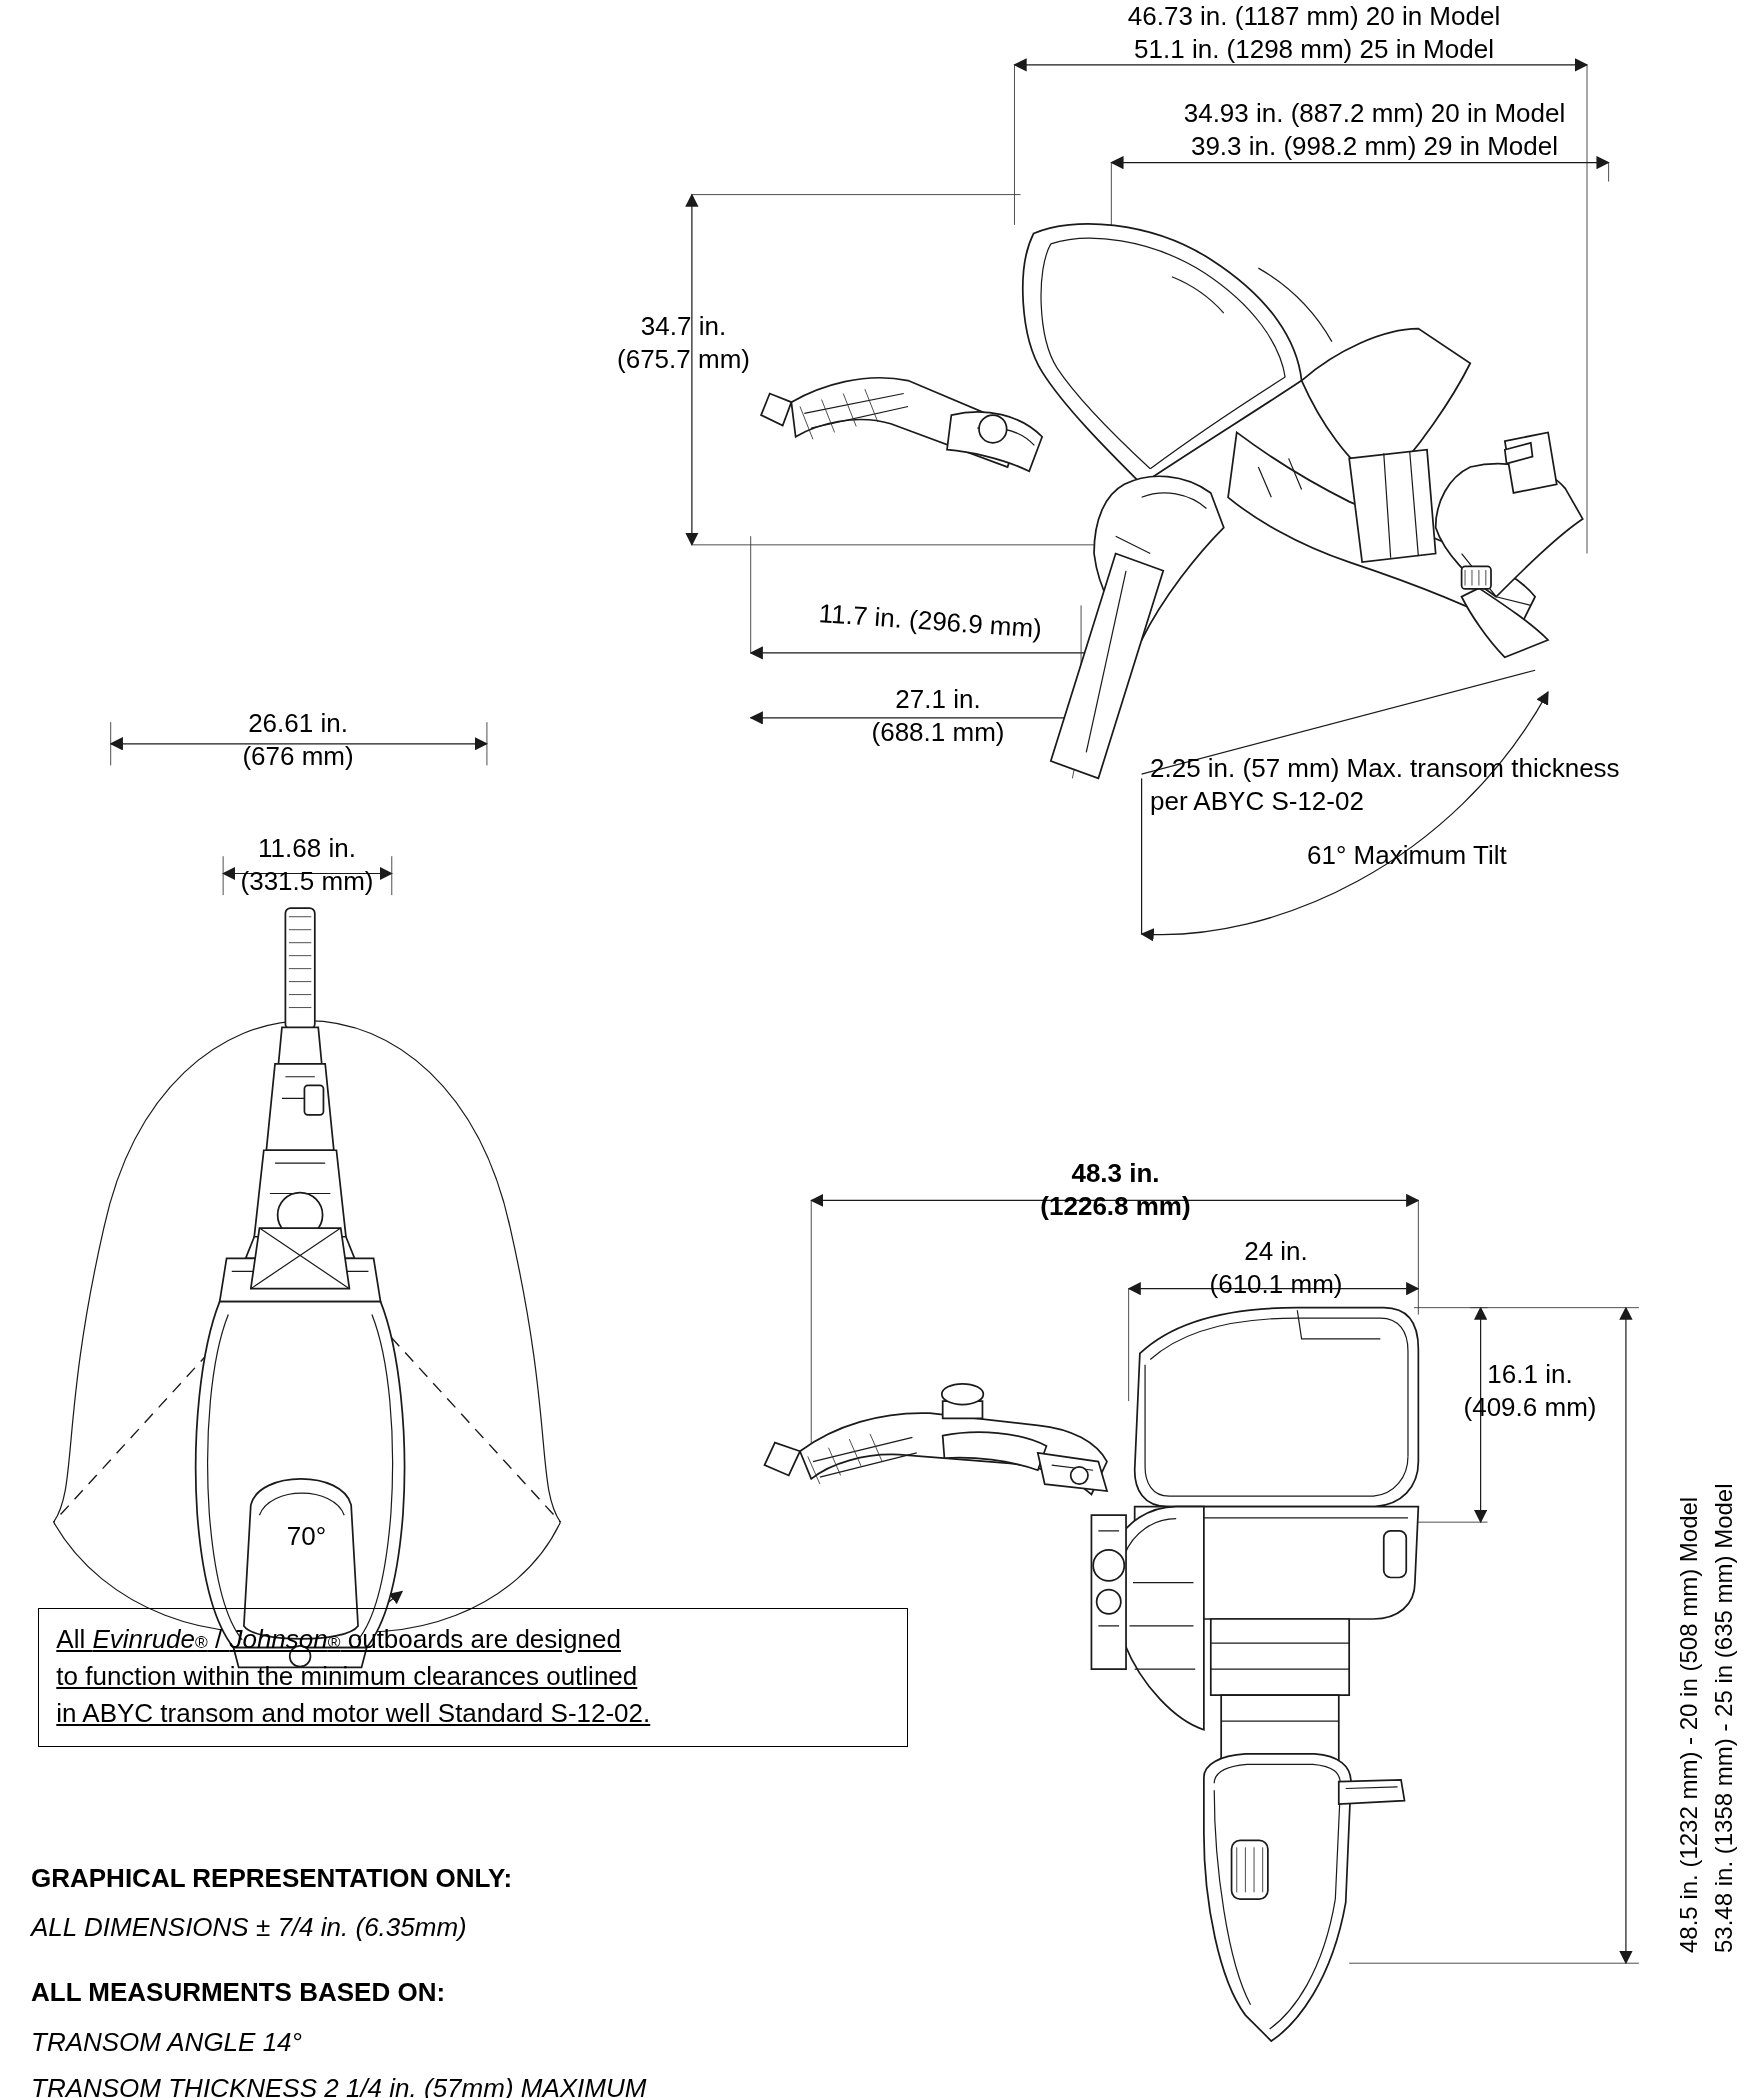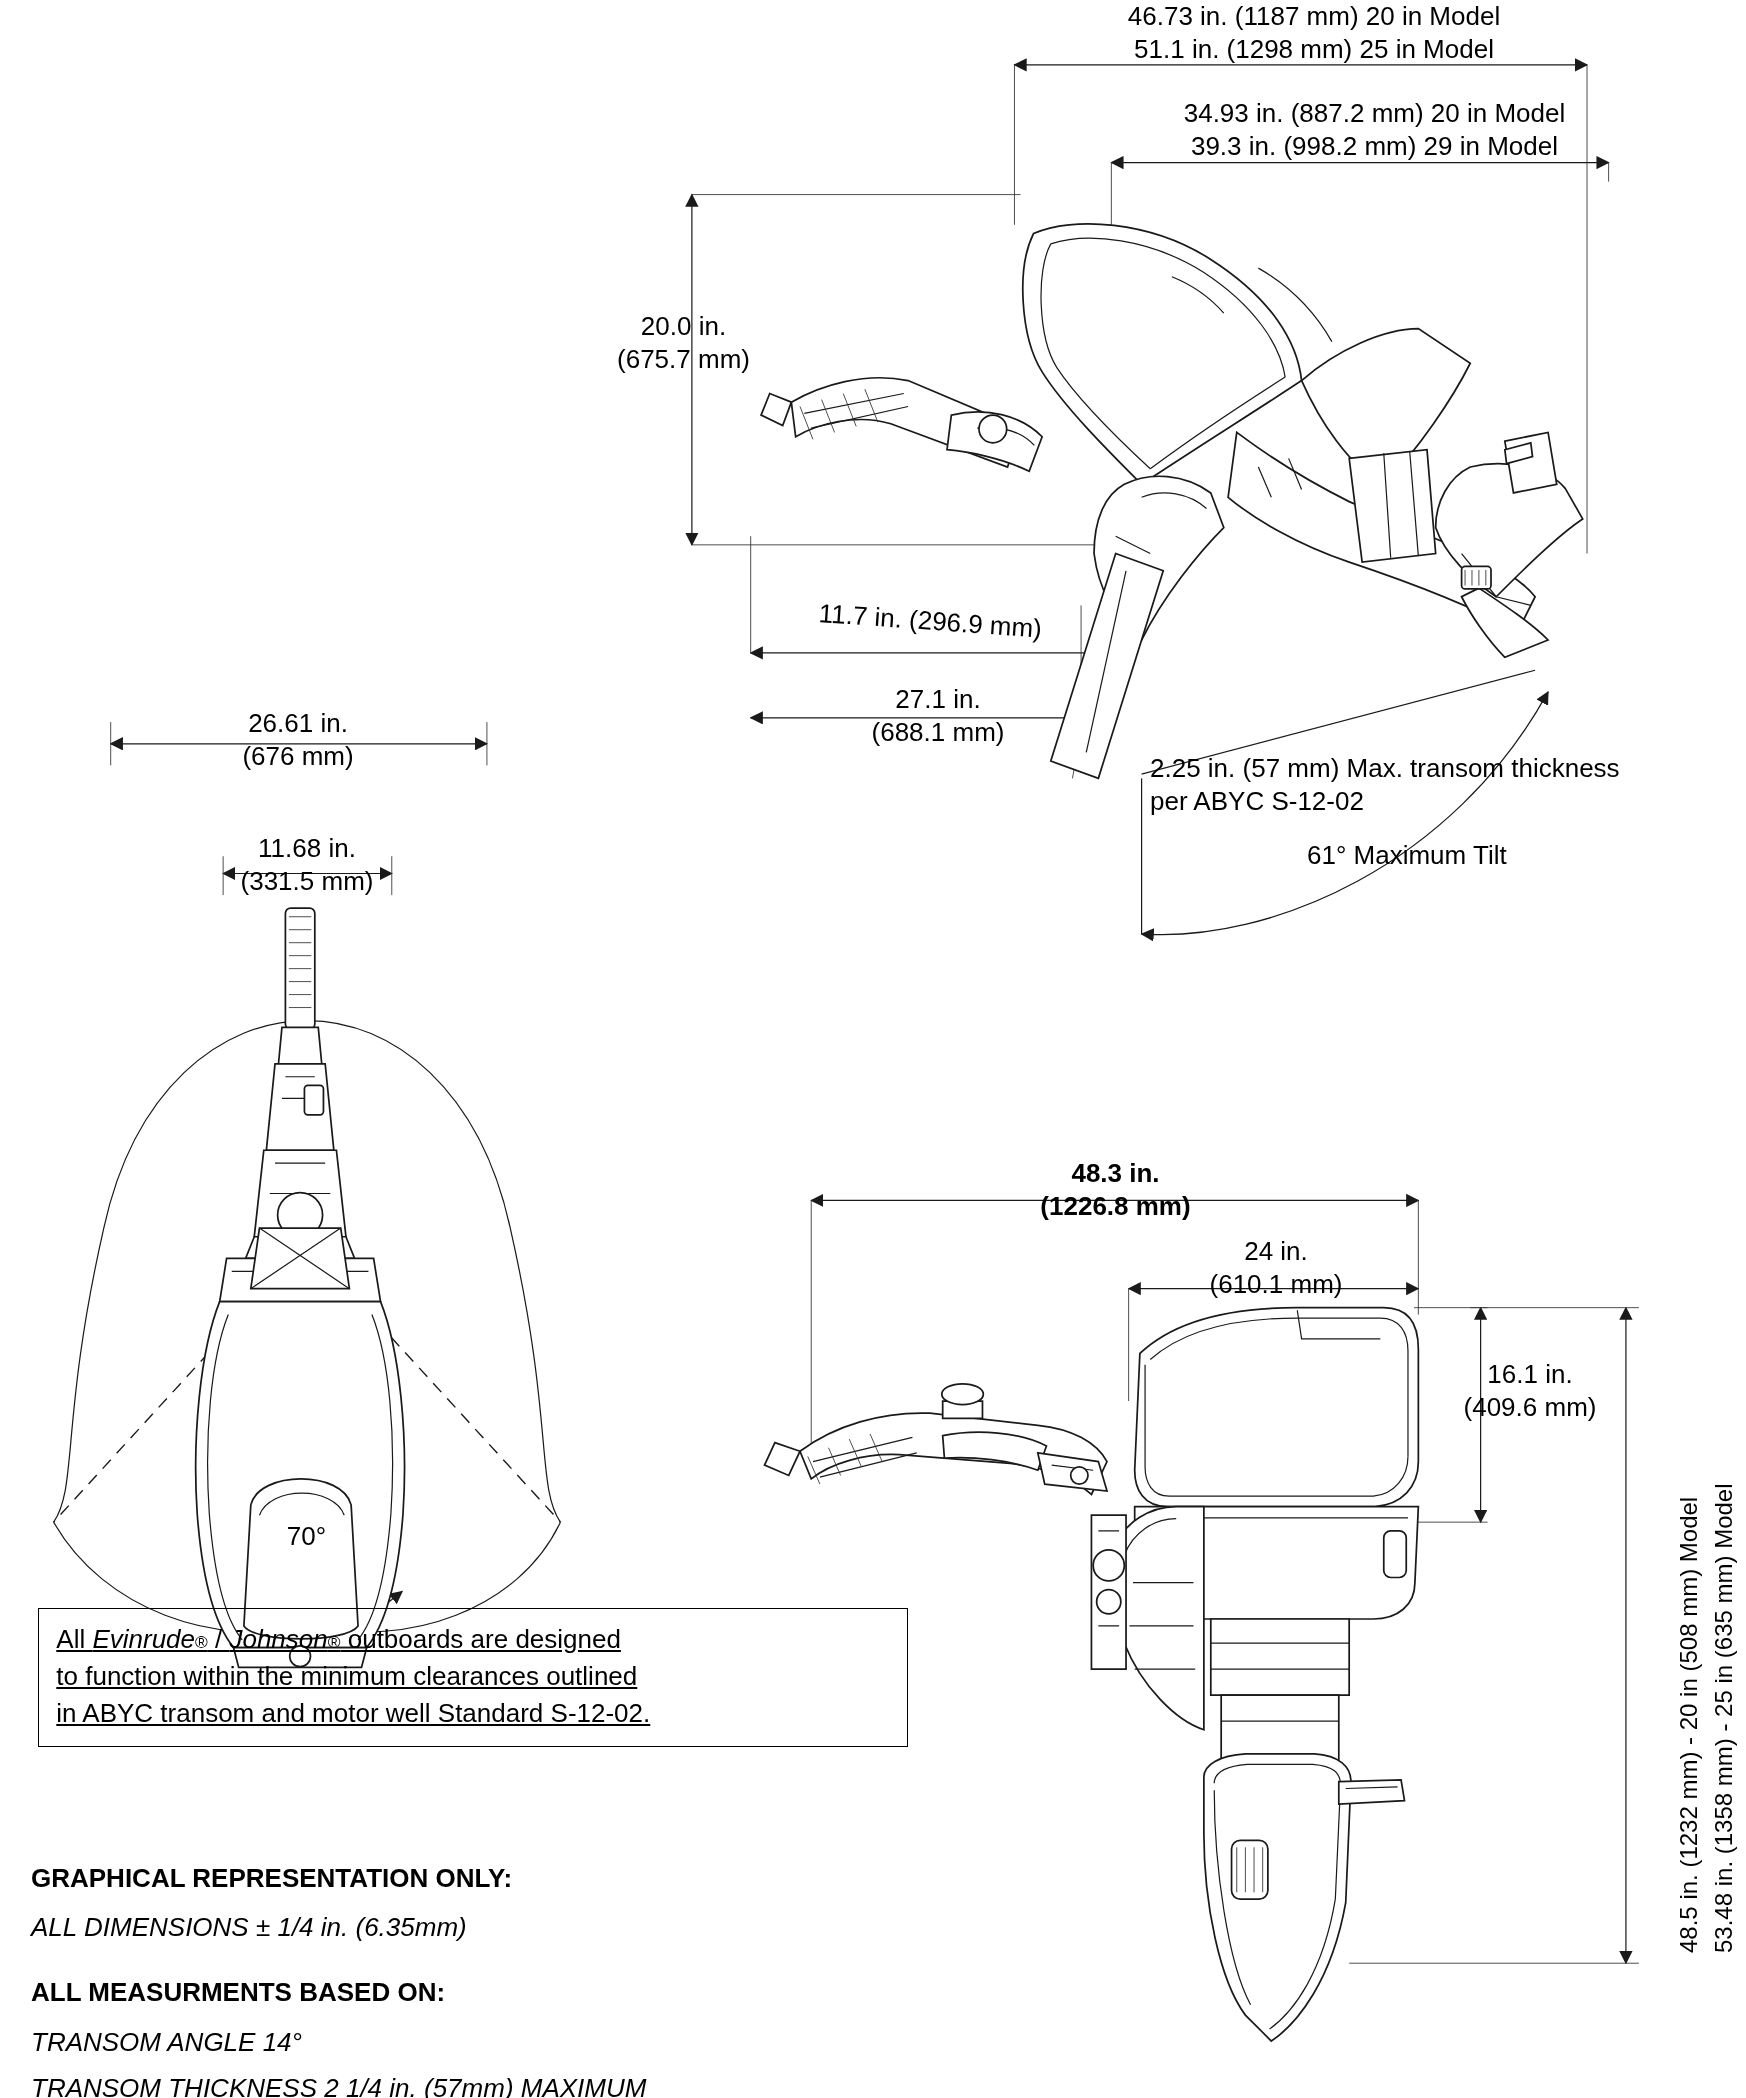--- a/index.html
+++ b/index.html
@@ -334,21 +334,21 @@
     <path class="fillw" d="M1200,1680 L1270,1690 L1280,1724 L1208,1716 Z"></path>
     <path class="thin" d="M1216,1694 L1264,1700"></path>
     <circle class="fillw" cx="1248" cy="1706" r="10"></circle>
   </g>
 </svg>
 
 <div class="dim-label center" style="left:1033px; top:0px; width:562px;"><div>46.73 in. (1187 mm) 20 in Model</div><div>51.1 in. (1298 mm) 25 in Model</div></div>
 
 <div class="dim-label center" style="left:1115px; top:97px; width:519px;"><div>34.93 in. (887.2 mm) 20 in Model</div><div>39.3 in. (998.2 mm) 29 in Model</div></div>
 
-<div class="dim-label center" style="left:597px; top:310px; width:173px;"><div>20.0 in.</div><div>(675.7 mm)</div></div>
+<div class="dim-label center" style="left:597px; top:310px; width:173px;"><div>34.7 in.</div><div>(675.7 mm)</div></div>
 
 <div class="dim-label left" style="left:820px; top:597px; width:363px; transform: rotate(4deg); transform-origin: 0 0;">11.7 in. (296.9 mm)</div>
 
 <div class="dim-label center" style="left:830px; top:683px; width:216px;"><div>27.1 in.</div><div>(688.1 mm)</div></div>
 
 <div class="dim-label left" style="left:1150px; top:752px; width:597px;"><div>2.25 in. (57 mm) Max. transom thickness</div><div>per ABYC S-12-02</div></div>
 
 <div class="dim-label left" style="left:1307px; top:839px; width:346px;">61° Maximum Tilt</div>
 
 <div class="dim-label center" style="left:190px; top:707px; width:216px;"><div>26.61 in.</div><div>(676 mm)</div></div>
@@ -370,18 +370,18 @@
 <div class="note-box" style="left:38px; top:1608px; width:870px;text-decoration:underline;">
   <div>
     <span>All </span><i>Evinrude</i><span style="font-size:17.3px;vertical-align:baseline;">®</span><span> / </span><i>Johnson</i><span style="font-size:17.3px;vertical-align:baseline;">®</span><span> outboards are designed</span>
   </div>
   <div>to function within the minimum clearances outlined</div>
   <div>in ABYC transom and motor well Standard S-12-02.</div>
 </div>
 
 <div class="footer" style="left:31px; top:1859px; width:813px;">
   <div class="hd">GRAPHICAL REPRESENTATION ONLY:</div>
-  <div class="it" style="margin-top:10.4px;">ALL DIMENSIONS ± 1/4 in. (6.35mm)</div>
+  <div class="it" style="margin-top:10.4px;">ALL DIMENSIONS ± 7/4 in. (6.35mm)</div>
   <div class="hd" style="margin-top:26px;">ALL MEASURMENTS BASED ON:</div>
   <div class="it" style="margin-top:10.4px;">TRANSOM ANGLE 14°</div>
   <div class="it" style="margin-top:7px;">TRANSOM THICKNESS 2 1/4 in. (57mm) MAXIMUM</div>
 </div>
 
 
 </body></html>

